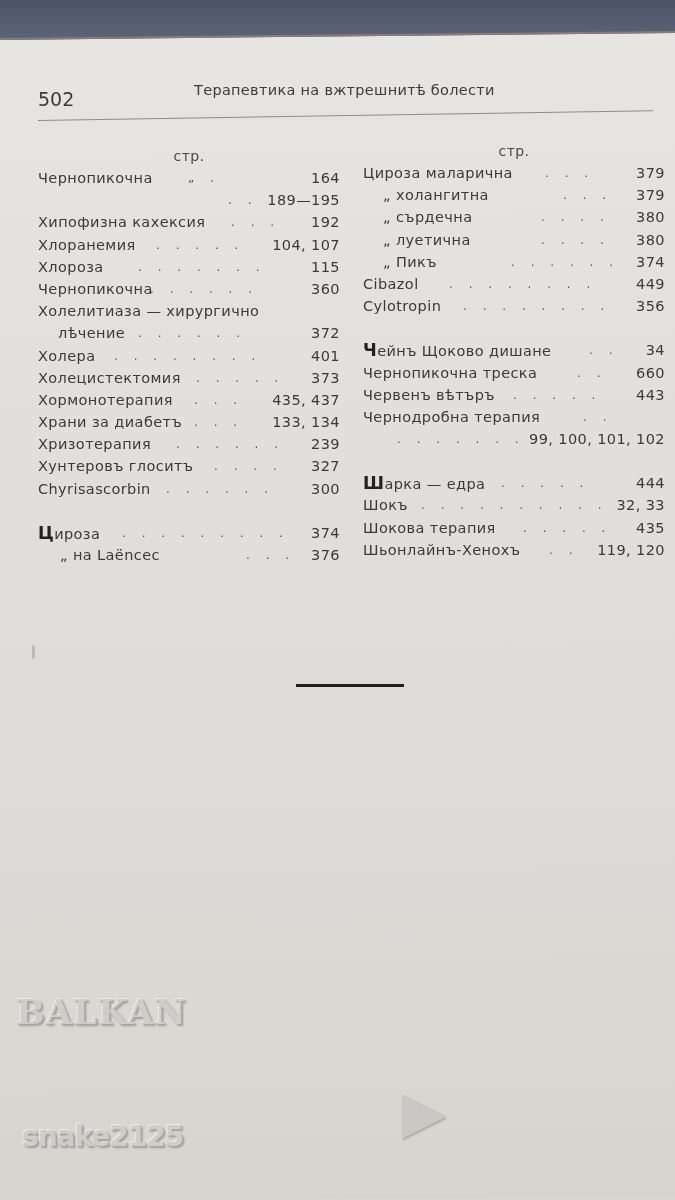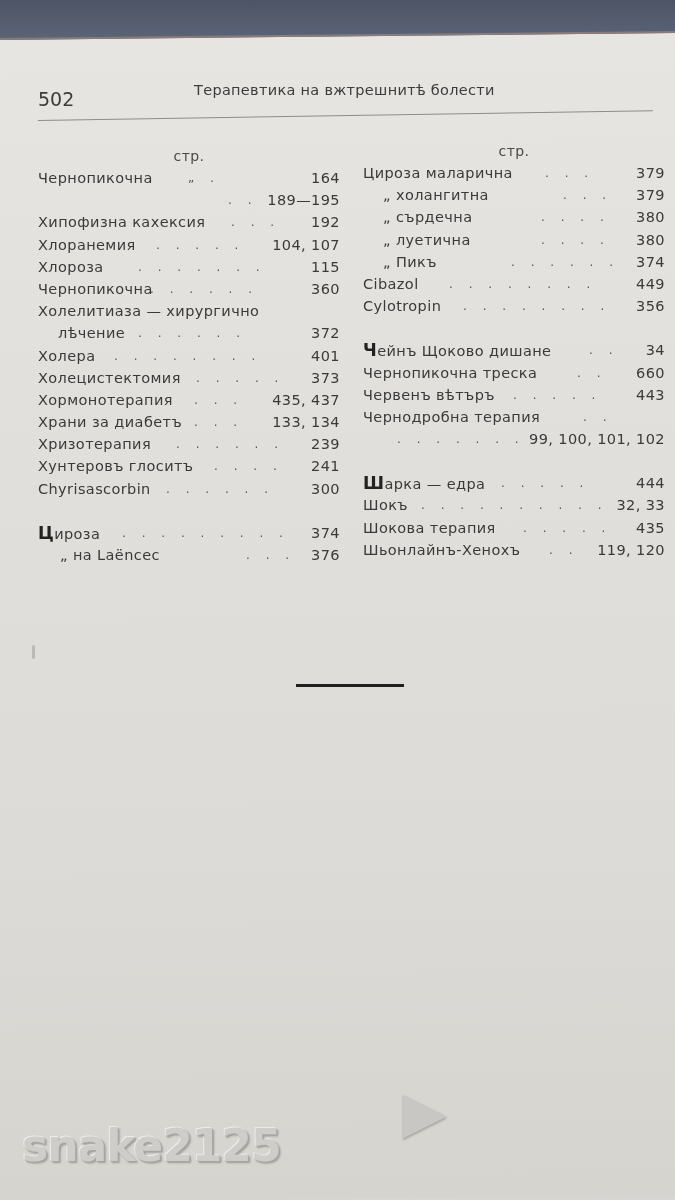--- a/index.html
+++ b/index.html
@@ -65,21 +65,21 @@
       font-family: "DejaVu Sans", sans-serif; font-weight: bold;
     }
     .wm-balkan { position: absolute; left: 6px; top: -8px; font-size: 34px; letter-spacing: 1px; font-family: "DejaVu Serif", serif; }
     .wm-auction { position: absolute; left: 0; top: 12px; font-size: 92px; letter-spacing: -3px; line-height: 1; }
     .wm-arrow {
       position: absolute; left: 392px; top: 95px; width: 0; height: 0;
       border-top: 22px solid transparent; border-bottom: 22px solid transparent;
       border-left: 44px solid #c9c7c3;
       filter: drop-shadow(1px 1px 1px #9d9b97);
     }
-    .wm-user { position: absolute; left: 12px; top: 120px; font-size: 44px; letter-spacing: -1px; }
+    .wm-user { position: absolute; left: 12px; top: 120px; font-size: 28px; letter-spacing: -1px; }
     .smudge { position: absolute; width: 3px; height: 14px; background: #9a9893; opacity: .5; border-radius: 2px; }
   </style>
 </head>
 <body>
 
 <div class="backdrop"></div>
 <div class="page"></div>
 
 <div class="header">
   <span class="page-number">502</span>
@@ -148,21 +148,21 @@
     <span class="page-ref">133, 134</span>
   </div>
   <div class="entry">
     <span class="term">Хризотерапия</span>
     <span class="dots" style="left:138px">. . . . . .</span>
     <span class="page-ref">239</span>
   </div>
   <div class="entry">
     <span class="term">Хунтеровъ глоситъ</span>
     <span class="dots" style="left:176px">. . . .</span>
-    <span class="page-ref">241</span>
+    <span class="page-ref">327</span>
   </div>
   <div class="entry">
     <span class="term">Chyrisascorbin</span>
     <span class="dots" style="left:128px">. . . . . .</span>
     <span class="page-ref">300</span>
   </div>
 
   <div class="gap"></div>
 
   <div class="entry">
@@ -263,15 +263,16 @@
     <span class="term">Шьонлайнъ-Хенохъ</span>
     <span class="dots" style="left:186px">. .</span>
     <span class="page-ref">119, 120</span>
   </div>
 </div>
 
 <div class="separator"></div>
 <div class="smudge" style="left:32px;top:645px"></div>
 
 <div class="watermark">
+  <span class="wm-balkan">BALKAN</span>
   <span class="wm-arrow"></span>
   <span class="wm-user">snake2125</span>
 </div>
 
 </body></html>

